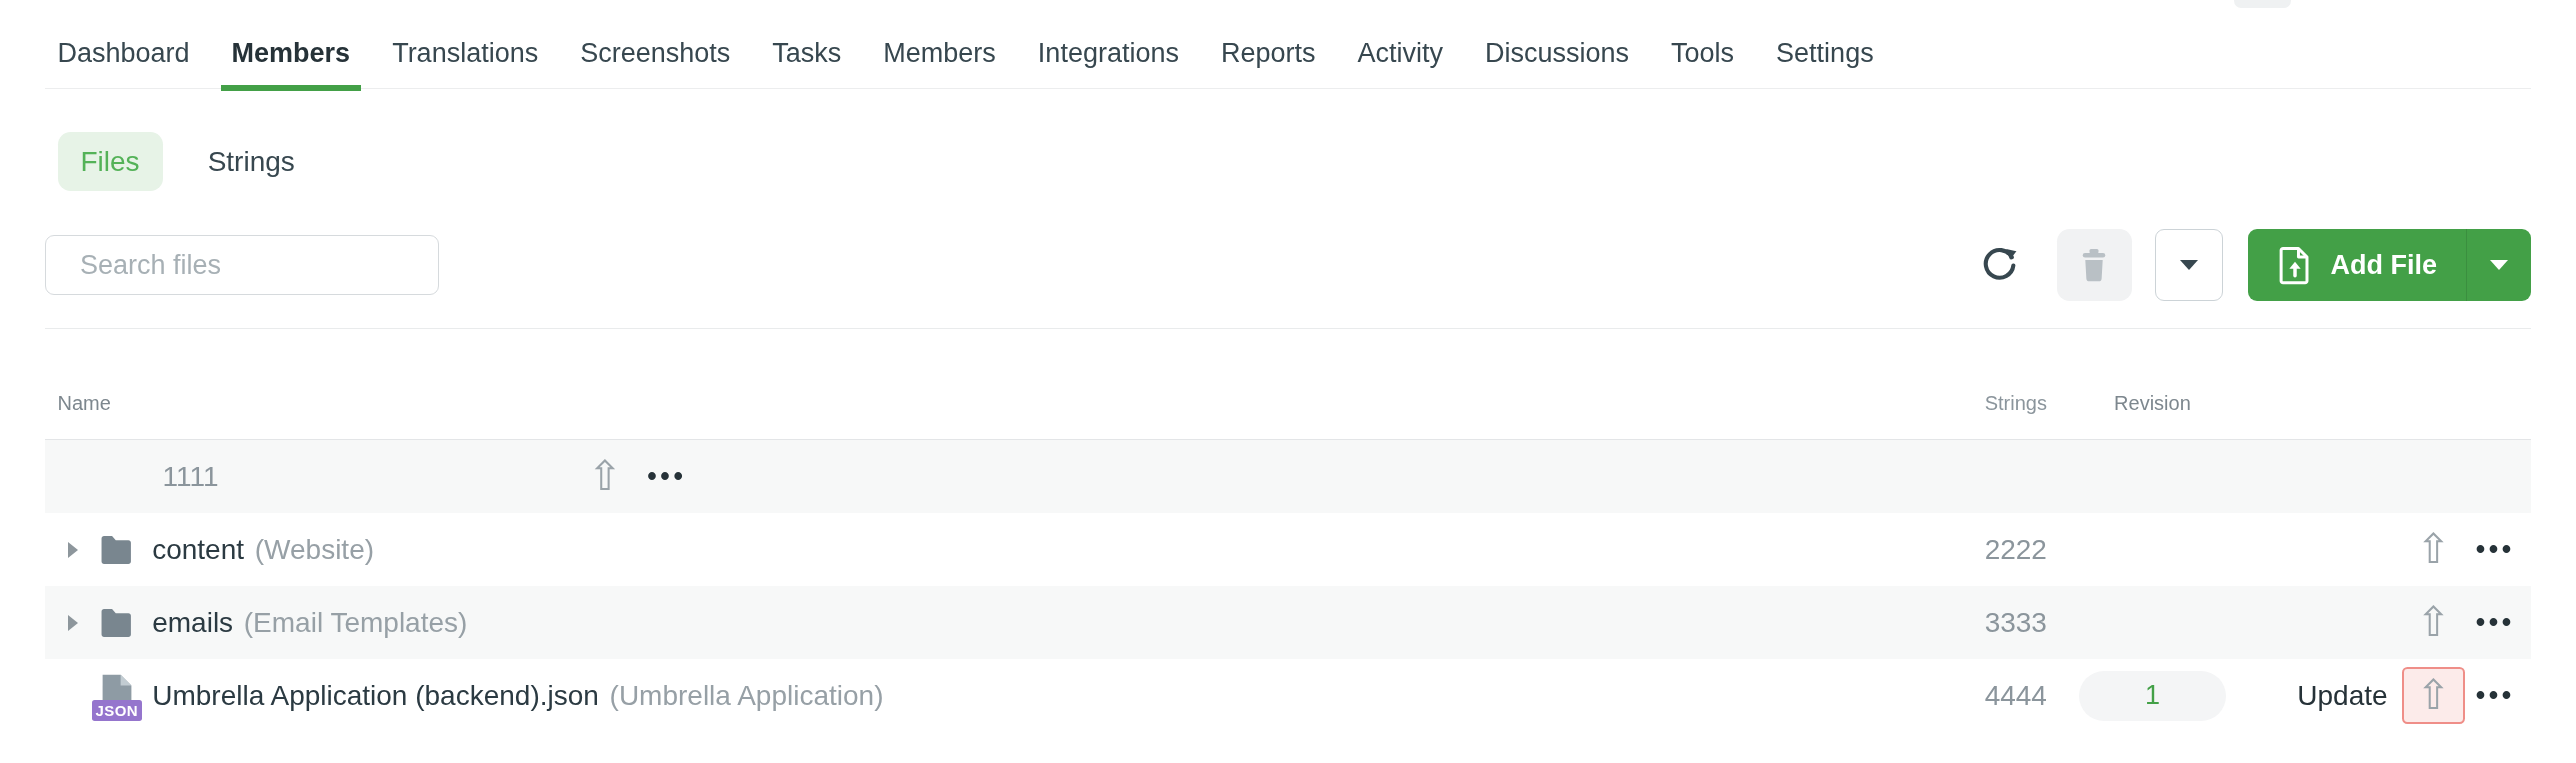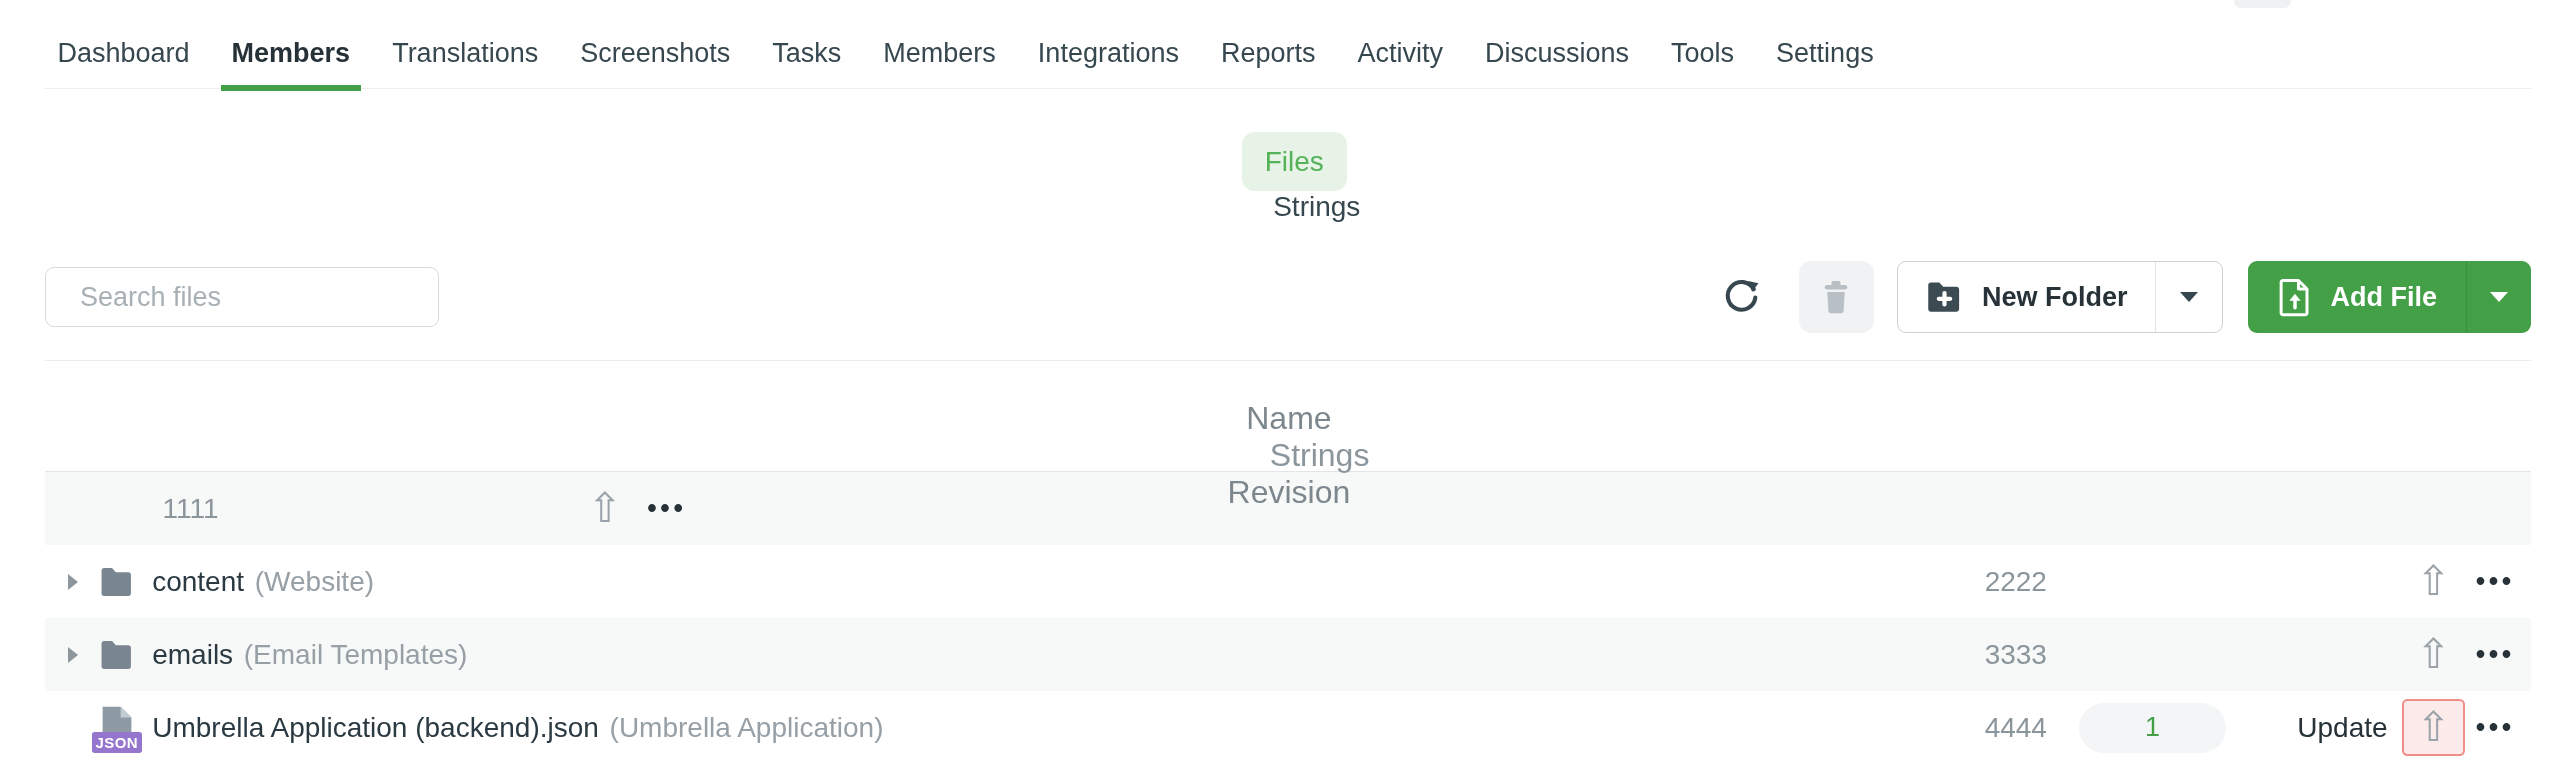--- a/index.html
+++ b/index.html
@@ -35,21 +35,21 @@
     height:6.3px; background:#43a047;
   }
 
   
   .top-pill {
     position:absolute; left:2234px; top:0; width:57px; height:8px;
     background:#eff1f2; border-radius:0 0 7.2px 7.2px;
   }
 
   
-  .view-toggle { display:flex; align-items:center; margin-top:43px; padding-left:12.5px;flex-direction:column; }
+  .view-toggle { display:flex; align-items:center; margin-top:43px; padding-left:12.5px; }
   .toggle-pill {
     height:59px; min-width:100px; padding:0 23px;
     border-radius:12.5px; background:#e7f3e7; color:#54b258;
     display:flex; align-items:center; justify-content:center;
     font-size:28px; cursor:pointer;
   }
   .toggle-plain { margin-left:45px; font-size:28px; color:#37474f; cursor:pointer; }
 
   
   .toolbar { margin-top:38px; height:72px; display:flex; align-items:center; }
@@ -92,21 +92,21 @@
     border-top:10.7px solid currentColor;
   }
 
   .toolbar-divider { margin-top:27px; border-top:1.8px solid #e9ebec; }
 
   
   .thead {
     display:flex; align-items:center;
     padding:39px 10.7px 0 12.5px; height:111px;
     border-bottom:1.8px solid #e3e5e7;
-    color:#7d878e; font-size:32px;flex-direction:column;
+    color:#7d878e; font-size:20px;
   }
   .trow {
     display:flex; align-items:center;
     height:73px; padding:0 10.7px 0 12.5px;
     font-size:28px;
   }
   .trow.odd { background:#f7f8f8; }
 
   .name-flex { flex:1; display:flex; align-items:center; min-width:0; }
   .col-strings { width:161px; text-align:right; color:#8b959c; flex:none; }
@@ -197,29 +197,20 @@
       <span style="display:flex">
         <svg width="36" height="39" viewBox="0 0 24 26">
           <rect x="9" y="2" width="6" height="3" rx="1" fill="#b9c0c5"></rect>
           <rect x="4.5" y="4.6" width="15" height="3" rx="1.5" fill="#b9c0c5"></rect>
           <path d="M6.2 9.4h11.6l-.7 12.2a2 2 0 0 1-2 1.9H8.9a2 2 0 0 1-2-1.9L6.2 9.4z" fill="#b9c0c5"></path>
         </svg>
       </span>
     </div>
 
     <div class="split-btn btn-newfolder">
-      <div class="split-main">
-        <span style="display:flex">
-          <svg width="39" height="36" viewBox="0 0 24 22">
-            <path d="M2 3.6C2 2.7 2.7 2 3.6 2h5.2l2.4 2.7h8.2c.9 0 1.6.7 1.6 1.6v12.1c0 .9-.7 1.6-1.6 1.6H3.6c-.9 0-1.6-.7-1.6-1.6V3.6z" fill="#3c4a52"></path>
-            <path d="M12 8.6v7M8.5 12.1h7" stroke="#ffffff" stroke-width="2.6" stroke-linecap="round"></path>
-          </svg>
-        </span>
-        <span>New Folder</span>
-      </div>
       <div class="split-caret">
         <span class="caret-down"></span>
       </div>
     </div>
 
     <div class="split-btn btn-addfile">
       <div class="split-main">
         <span style="display:flex">
           <svg width="36" height="41" viewBox="0 0 22 26">
             <path d="M3.4 2.2h9.8l5.4 5.4v15.2a1.2 1.2 0 0 1-1.2 1.2H3.4a1.2 1.2 0 0 1-1.2-1.2V3.4a1.2 1.2 0 0 1 1.2-1.2z" fill="none" stroke="#ffffff" stroke-width="1.9" stroke-linejoin="round"></path>

